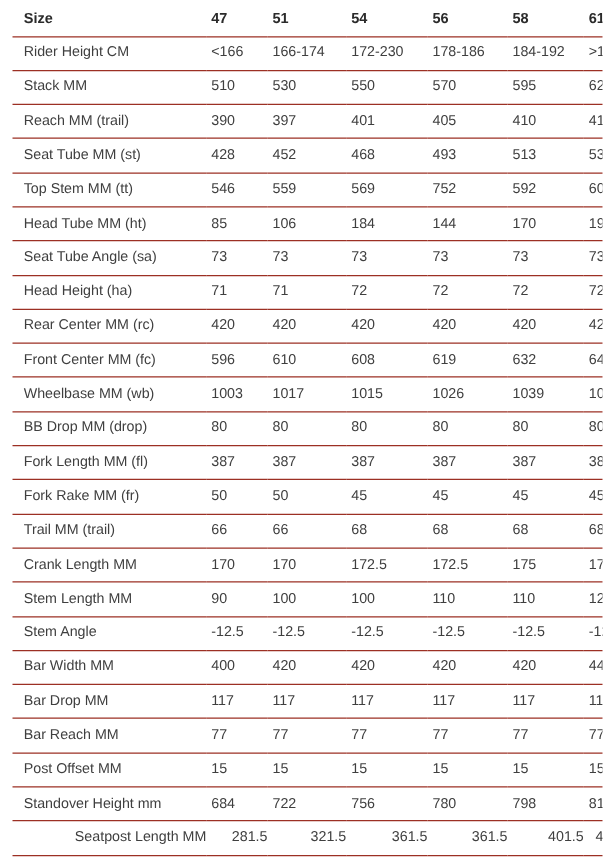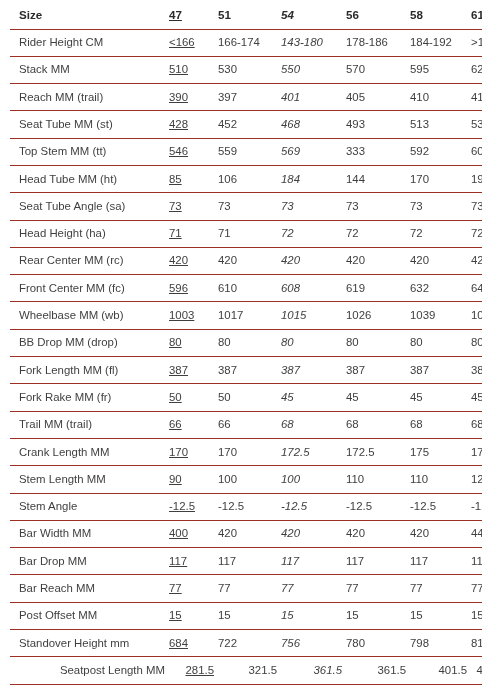--- a/index.html
+++ b/index.html
@@ -50,23 +50,23 @@
   table.geo td.lbl {
     width: 146px;
     padding-left: 9px;
   }
 
   
   table.geo th.v,
   table.geo td.v {
     padding-left: 4px;
   }
-  table.geo .c0 { width: 45px; text-decoration: underline; }
+  table.geo .c0 { width: 45px; }
   table.geo .c1 { width: 59px; }
-  table.geo .c2 { width: 61px; font-style: italic; }
+  table.geo .c2 { width: 61px; }
   table.geo .c3 { width: 60px; }
   table.geo .c4 { width: 57px; }
   table.geo .c5 { width: 34px; }
 
   
   table.geo thead th {
     font-weight: bold;
     color: #2b2b2b;
     font-size: 11.6px;
   }
@@ -96,21 +96,21 @@
           <th class="v c3">56</th>
           <th class="v c4">58</th>
           <th class="v c5">61</th>
         </tr>
     </thead>
     <tbody>
         <tr>
           <td class="lbl">Rider Height CM</td>
           <td class="v c0">&lt;166</td>
           <td class="v c1">166-174</td>
-          <td class="v c2">143-180</td>
+          <td class="v c2">172-230</td>
           <td class="v c3">178-186</td>
           <td class="v c4">184-192</td>
           <td class="v c5">&gt;190</td>
         </tr>
         <tr>
           <td class="lbl">Stack MM</td>
           <td class="v c0">510</td>
           <td class="v c1">530</td>
           <td class="v c2">550</td>
           <td class="v c3">570</td>
@@ -133,21 +133,21 @@
           <td class="v c2">468</td>
           <td class="v c3">493</td>
           <td class="v c4">513</td>
           <td class="v c5">533</td>
         </tr>
         <tr>
           <td class="lbl">Top Stem MM (tt)</td>
           <td class="v c0">546</td>
           <td class="v c1">559</td>
           <td class="v c2">569</td>
-          <td class="v c3">333</td>
+          <td class="v c3">752</td>
           <td class="v c4">592</td>
           <td class="v c5">604</td>
         </tr>
         <tr>
           <td class="lbl">Head Tube MM (ht)</td>
           <td class="v c0">85</td>
           <td class="v c1">106</td>
           <td class="v c2">184</td>
           <td class="v c3">144</td>
           <td class="v c4">170</td>

